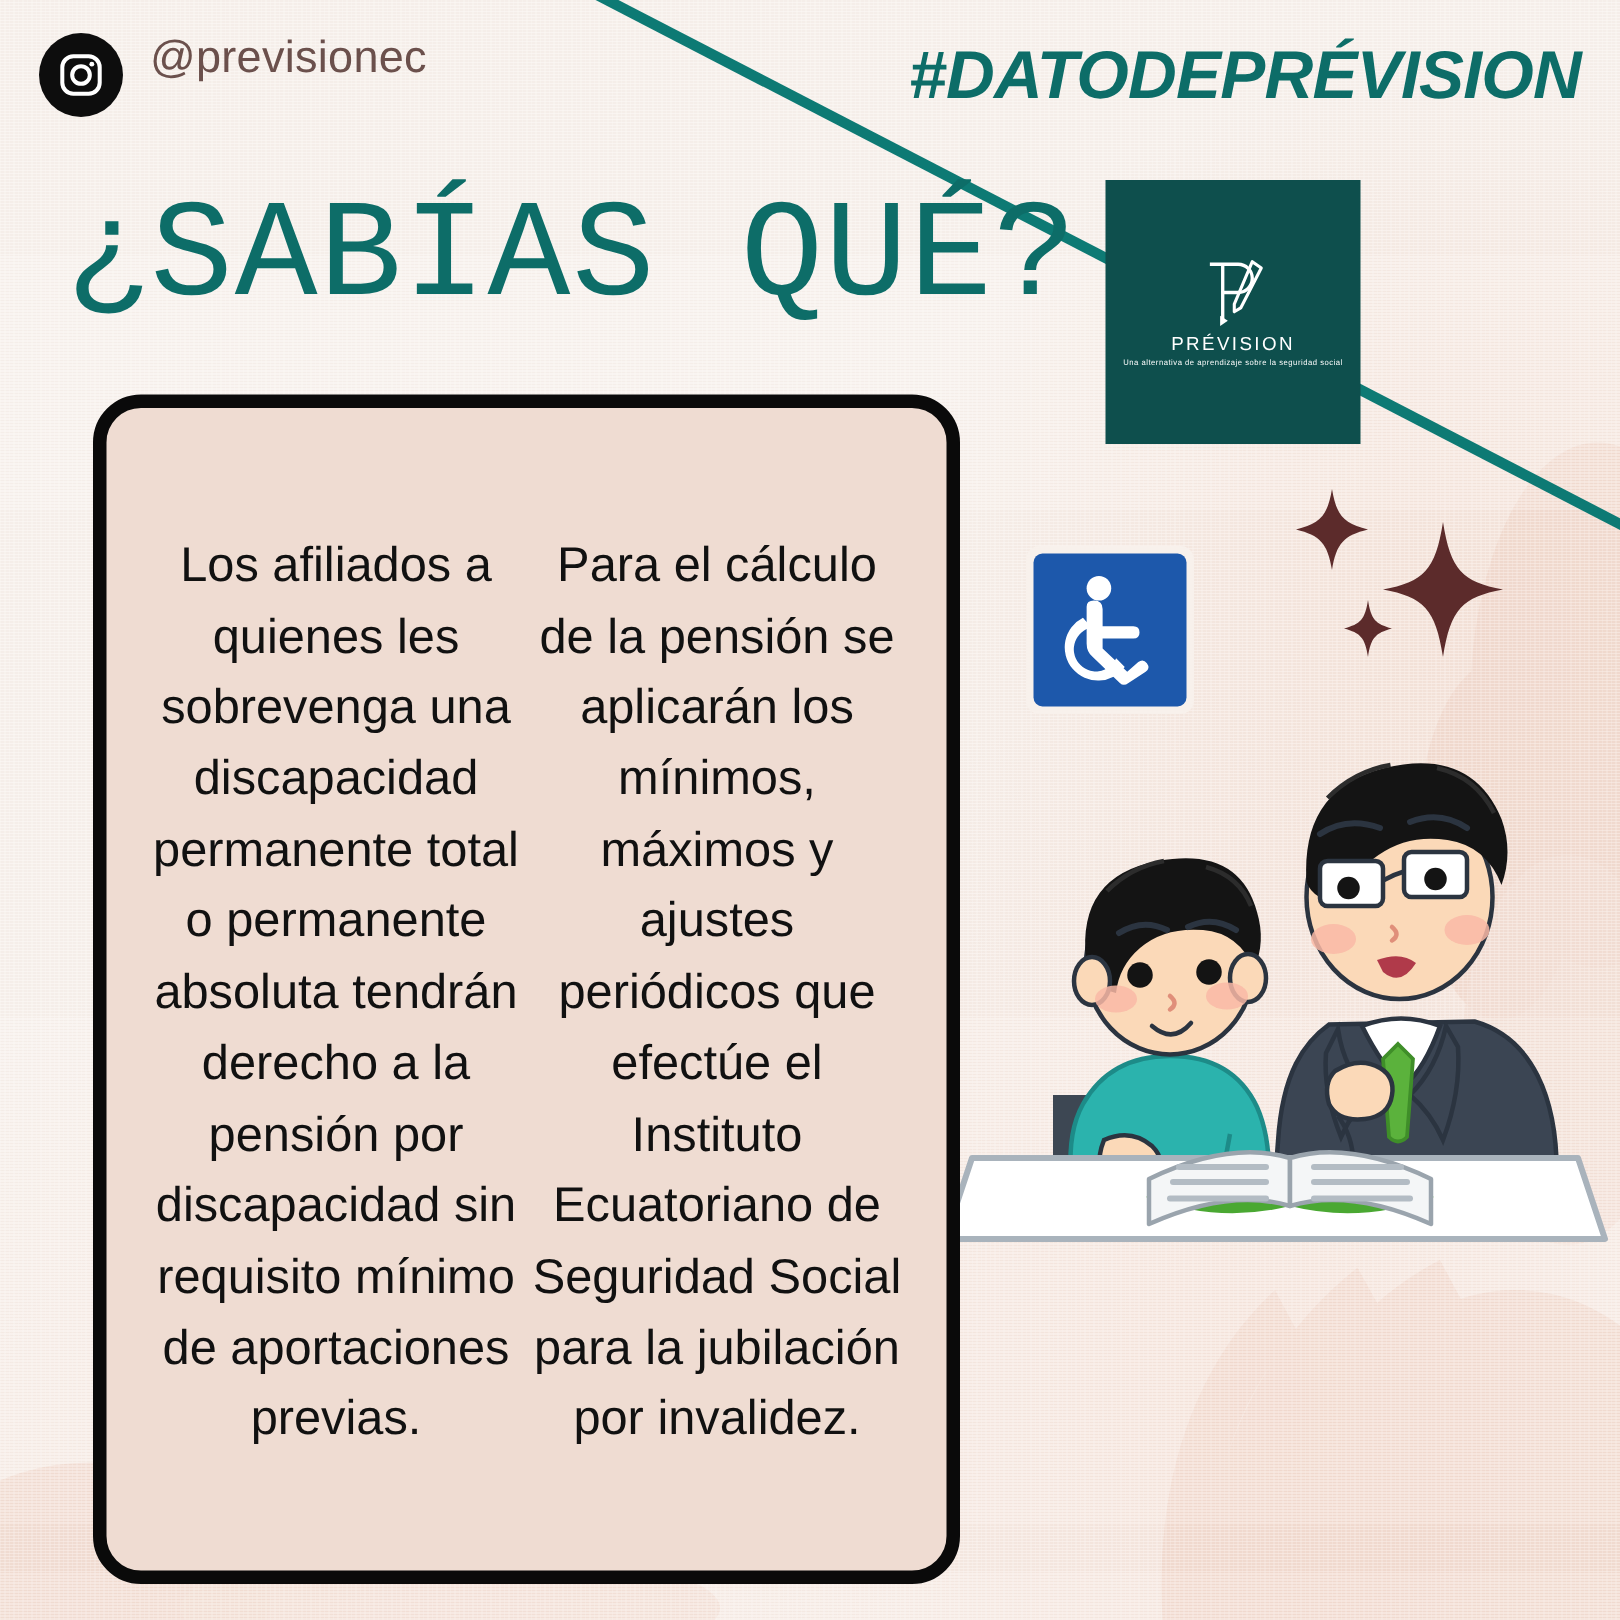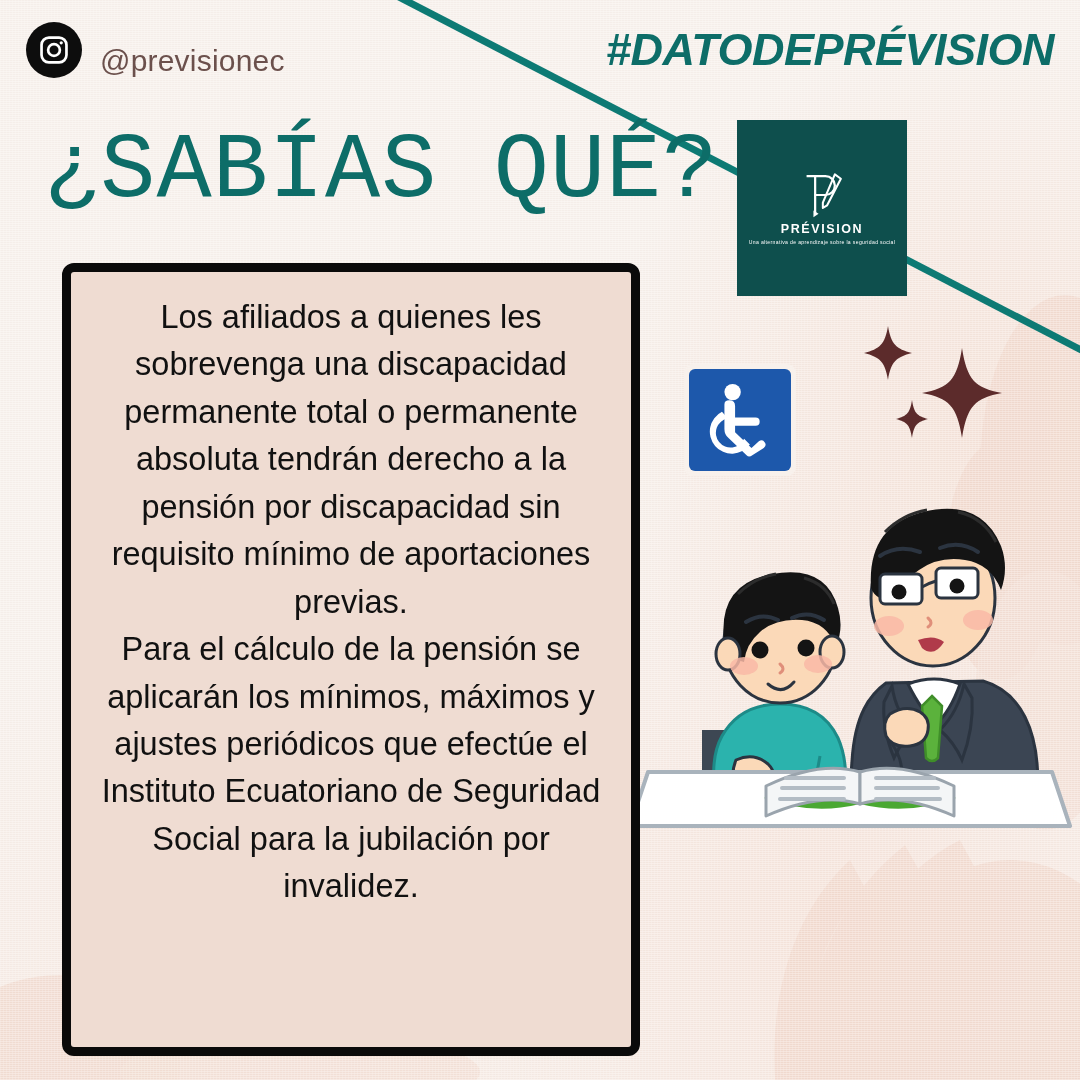--- a/index.html
+++ b/index.html
@@ -19,56 +19,56 @@
   
   #texture{
     position:absolute;inset:0;pointer-events:none;opacity:.5;
     background-image:
       repeating-linear-gradient(0deg, rgba(255,255,255,.55) 0 1px, rgba(0,0,0,.012) 1px 2px),
       repeating-linear-gradient(90deg, rgba(255,255,255,.35) 0 1px, rgba(0,0,0,.01) 1px 3px);
   }
   #botanicals{position:absolute;inset:0;pointer-events:none;}
 
   
-  .ig-row{position:absolute;left:26px;top:22px;display:flex;align-items:flex-end;gap:18px;}
+  .ig-row{position:absolute;left:26px;top:22px;display:flex;align-items:flex-start;gap:18px;}
   .ig-badge{width:56px;height:56px;border-radius:50%;background:#0d0d0d;display:flex;align-items:center;justify-content:center;}
   .ig-handle{font-size:30px;color:#6b504c;letter-spacing:.2px;}
 
   .hashtag{
     position:absolute;right:26px;top:24px;
     font-size:45px;font-weight:bold;color:#0d6d68;letter-spacing:-.5px;
     white-space:nowrap;
     font-style:italic;
   }
 
   .diag-line{position:absolute;left:0;top:0;width:1080px;height:420px;pointer-events:none;}
 
   
   .logo-card{
     position:absolute;left:737px;top:120px;width:170px;height:176px;
     background:#0e4f4d;display:flex;flex-direction:column;align-items:center;justify-content:center;
   }
   .logo-mark{width:52px;height:48px;margin-bottom:4px;}
-  .logo-word{color:#fff;font-size:12.5px;font-weight:bold;letter-spacing:1.6px;line-height:1;}
+  .logo-word{color:#fff;font-size:12.5px;font-weight:normal;letter-spacing:1.6px;line-height:1;}
   .logo-tag{color:#fff;font-size:5.1px;letter-spacing:.35px;margin-top:4px;white-space:nowrap;transform:scaleY(1.05);}
 
   
   .title{
     position:absolute;left:44px;top:126px;
     font-family:Liberation Mono, monospace;
     font-size:92px;color:#0d6d68;letter-spacing:1px;line-height:1;white-space:nowrap;
   }
 
   
   .text-card{
     position:absolute;left:62px;top:263px;width:578px;height:793px;
-    background:#efdcd2;border:9px solid #0a0a0a;border-radius:12px;
+    background:#efdcd2;border:9px solid #0a0a0a;border-radius:32px;
     box-sizing:border-box;
     padding:22px 26px 18px 26px;
-    display:flex;flex-direction:column;align-items:center;
+    display:flex;flex-direction:row;align-items:center;
   }
   .para{
     text-align:center;color:#111;font-size:32.5px;line-height:1.46;
     margin:0;width:100%;
   }
   .para.second{}
 
   
   .isa-sign{
     position:absolute;left:684px;top:364px;width:112px;height:112px;

